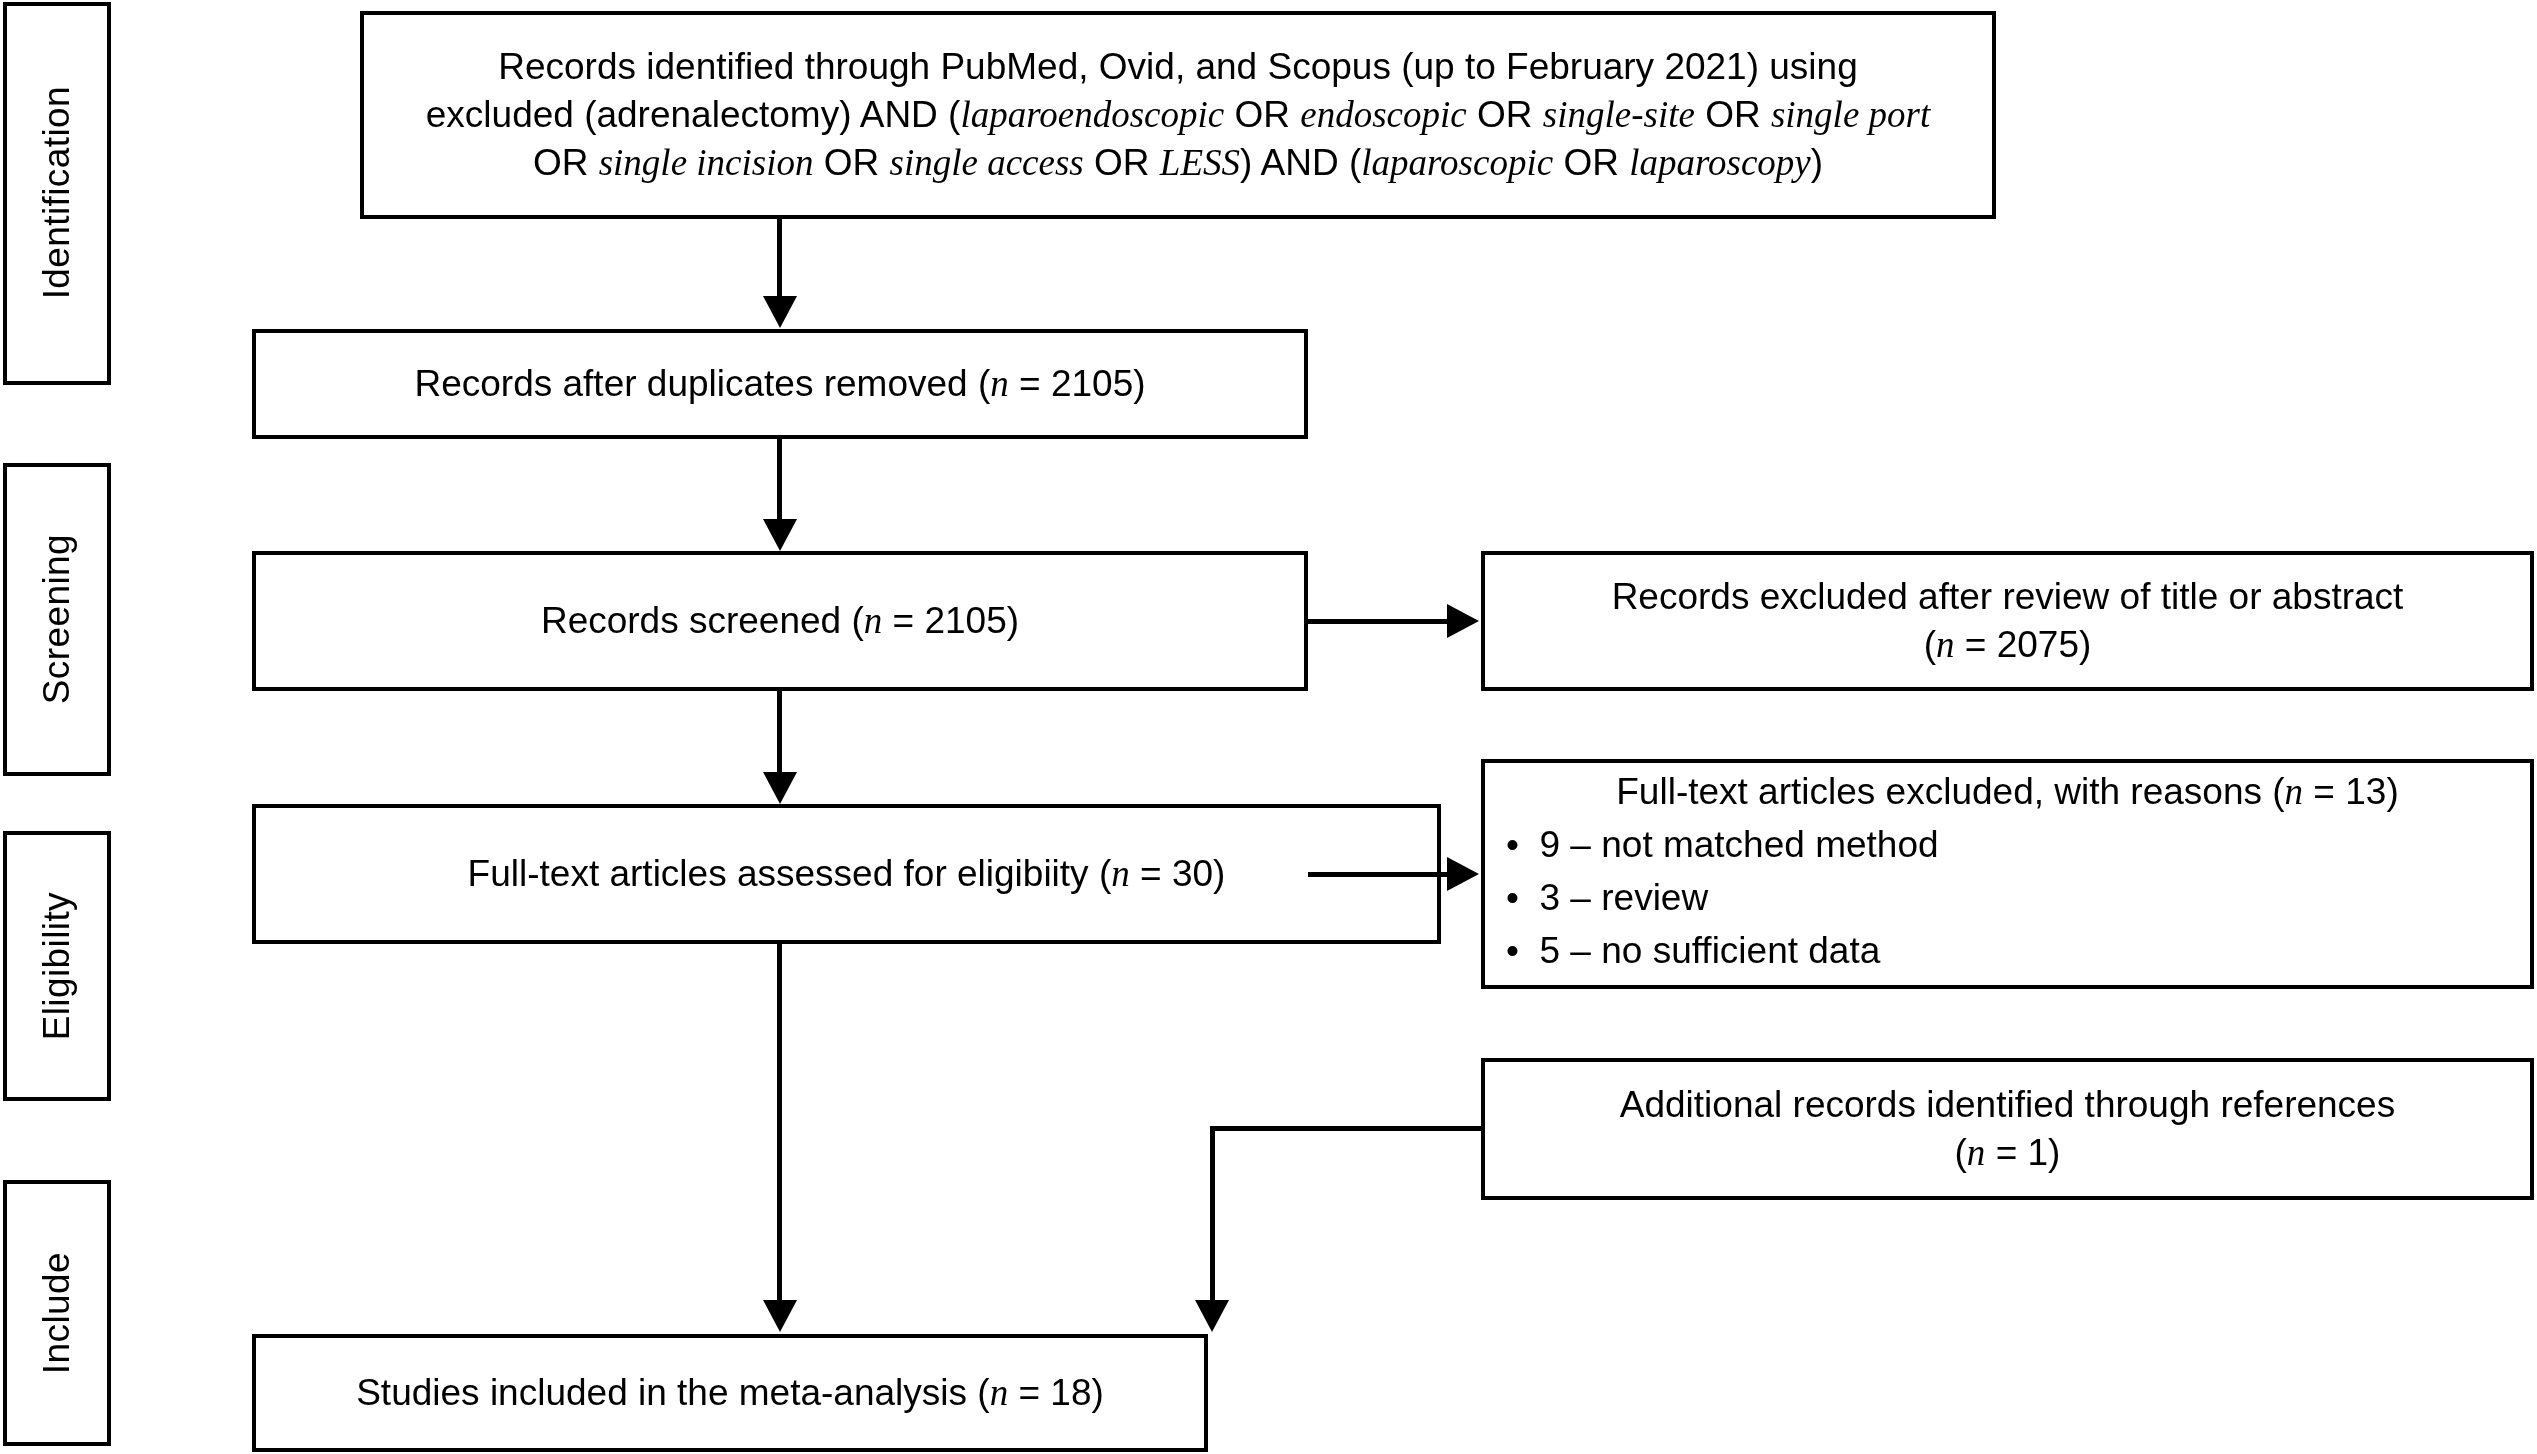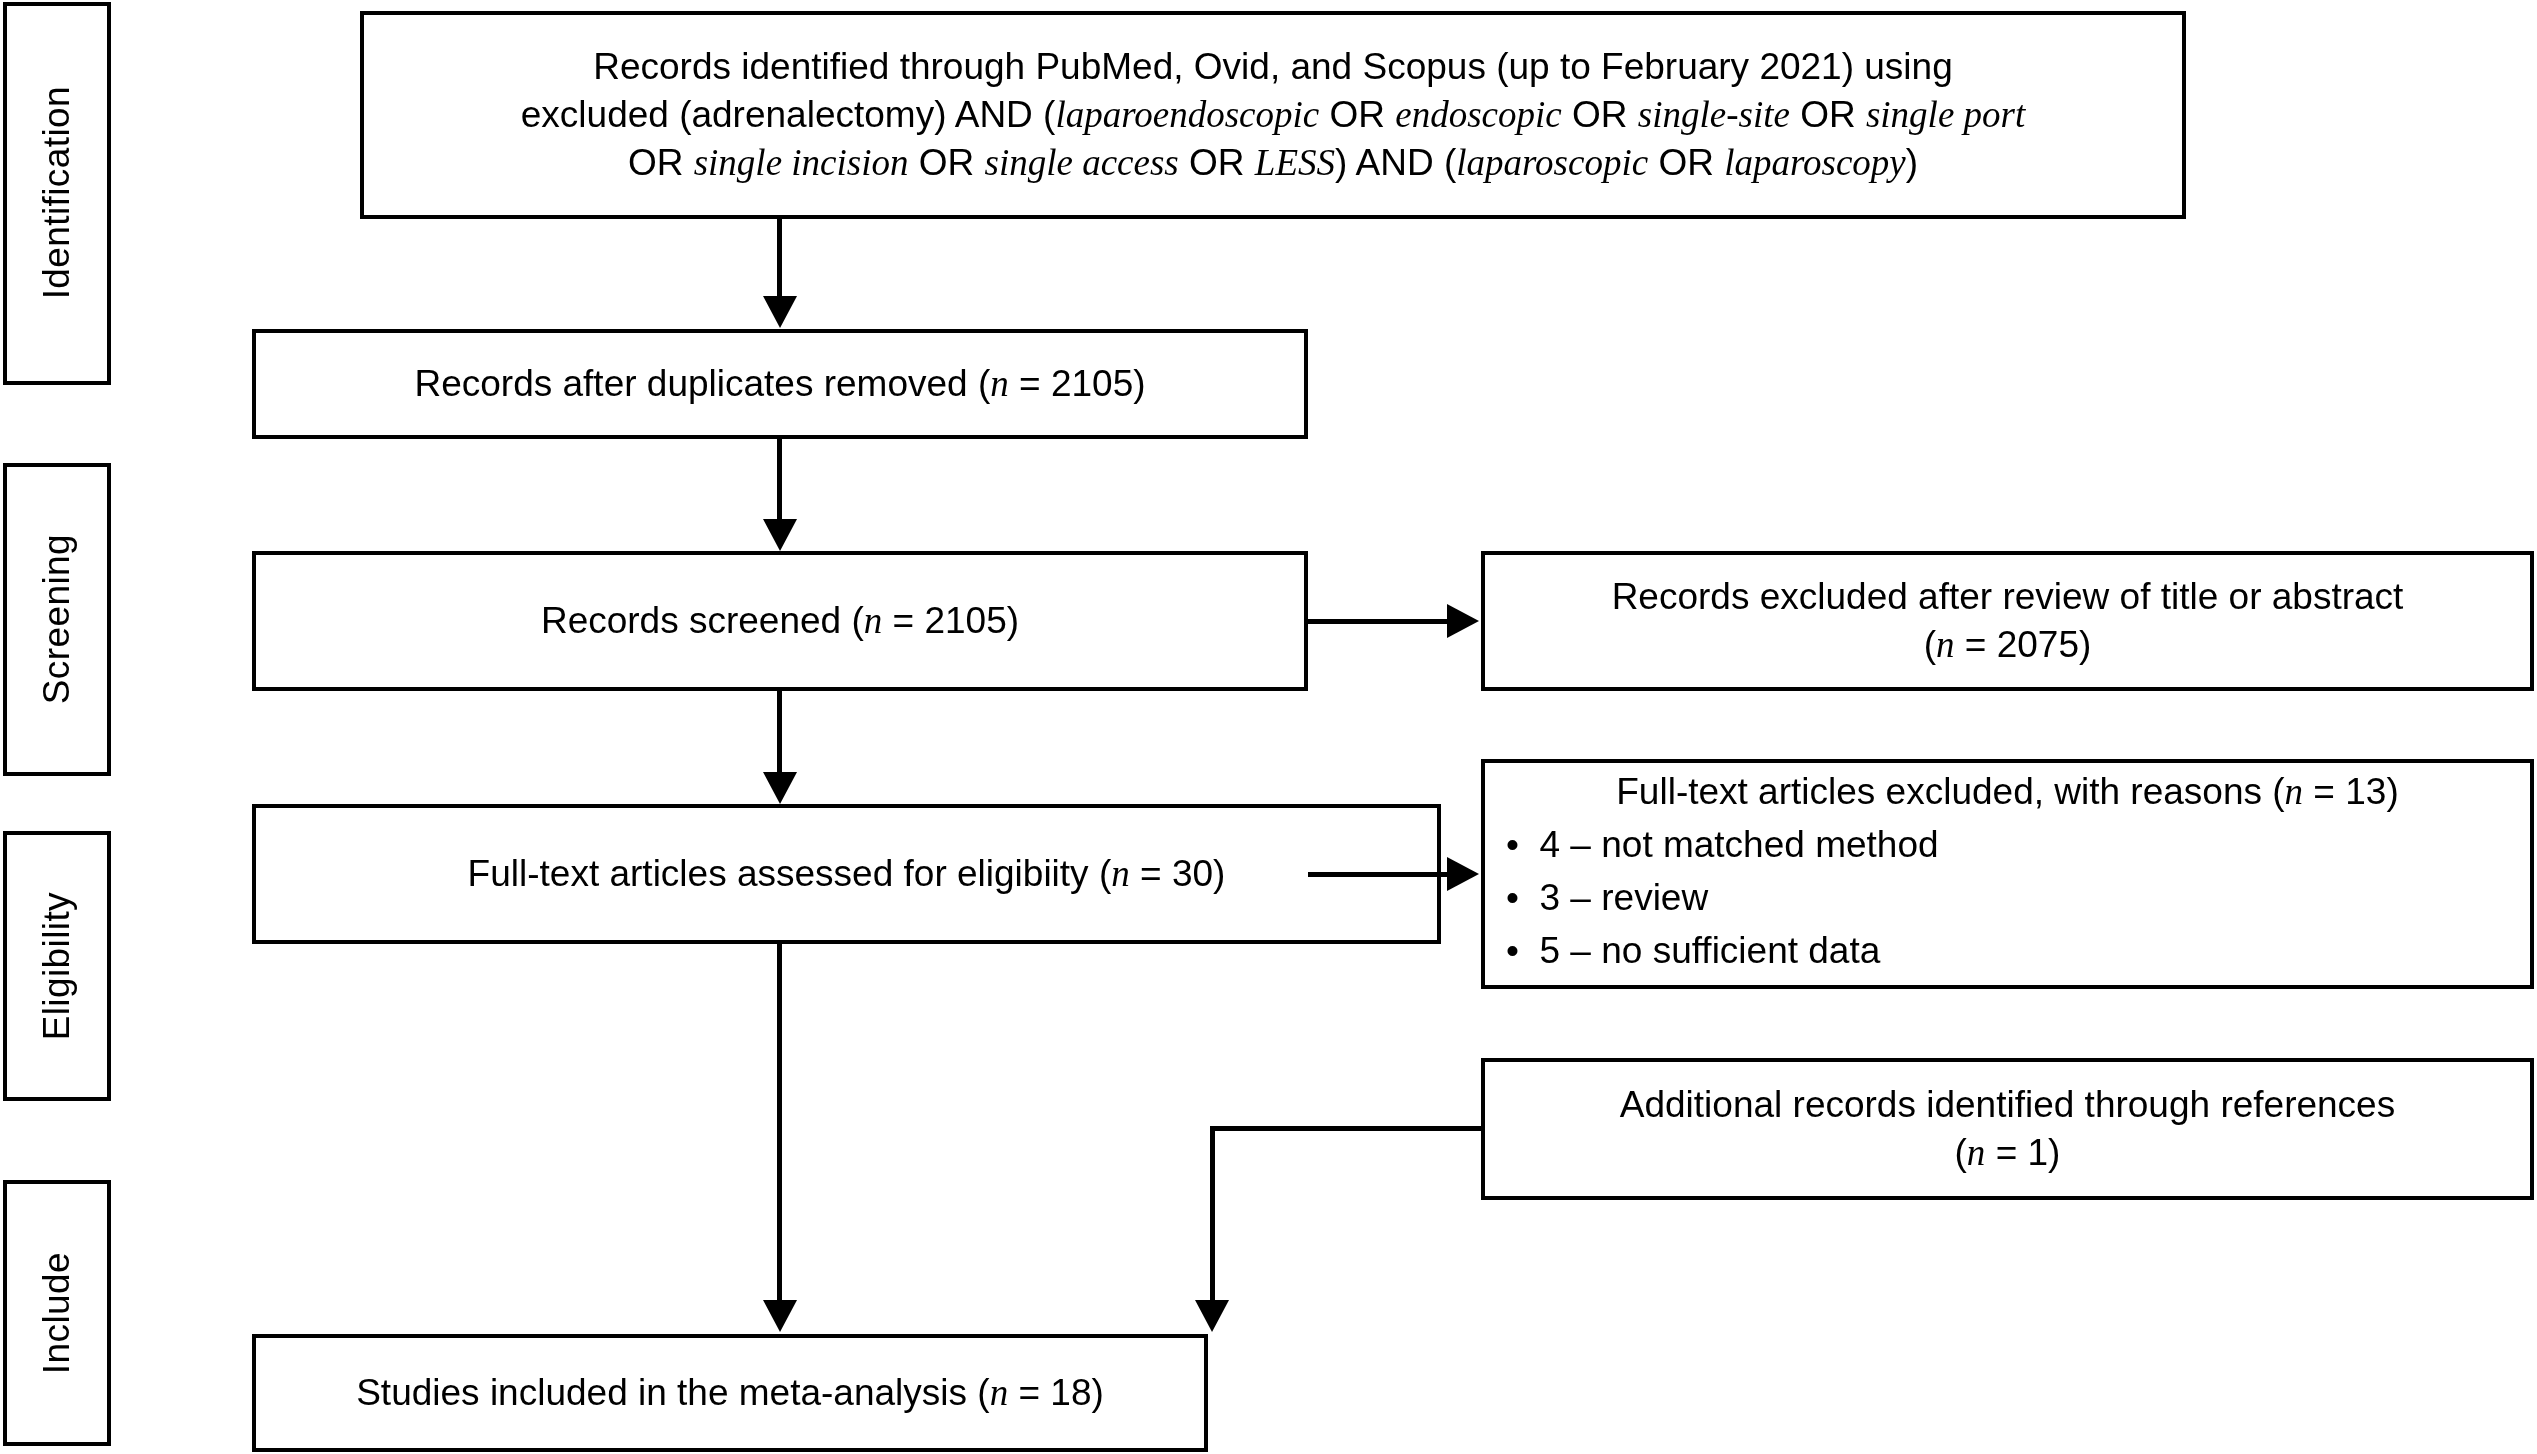--- a/index.html
+++ b/index.html
@@ -82,21 +82,21 @@
   </div>
 
   <div class="phase-box" style="left:3.2px;top:831px;width:108px;height:270px;">
     <span class="phase-label">Eligibility</span>
   </div>
 
   <div class="phase-box" style="left:3.2px;top:1180px;width:108px;height:266px;">
     <span class="phase-label">Include</span>
   </div>
 
-  <div class="node" style="left:360px;top:11.3px;width:1826px;height:208px;">
+  <div class="node" style="left:360px;top:11.3px;width:1636px;height:208px;">
     <div class="txt">
       <span>Records identified through PubMed, Ovid, and Scopus (up to February 2021) using</span><br>
       <span>excluded (adrenalectomy) AND (</span><i>laparoendoscopic</i><span> OR </span><i>endoscopic</i><span> OR </span><i>single-site</i><span> OR </span><i>single port</i><br>
       <span>OR </span><i>single incision</i><span> OR </span><i>single access</i><span> OR </span><i>LESS</i><span>) AND (</span><i>laparoscopic</i><span> OR </span><i>laparoscopy</i><span>)</span>
     </div>
   </div>
 
   <div class="vline" style="left:777px;top:219px;height:81px;"></div>
   <div class="arrow-down" style="left:763px;top:296px;"></div>
 
@@ -134,21 +134,21 @@
     </div>
   </div>
 
   <div class="hline" style="left:1308px;top:872px;width:140px;"></div>
   <div class="arrow-right" style="left:1447px;top:857px;"></div>
 
   <div class="node left-align" style="left:1481px;top:759px;width:1053px;height:230px;">
     <div class="txt">
       <span class="hdr"><span>Full-text articles excluded, with reasons (</span><i>n</i><span> = 13)</span></span>
       <ul>
-        <li>4 – not matched method</li>
+        <li>9 – not matched method</li>
         <li>3 – review</li>
         <li>5 – no sufficient data</li>
       </ul>
     </div>
   </div>
 
   <div class="node" style="left:1481px;top:1058px;width:1053px;height:142px;">
     <div class="txt">
       <span>Additional records identified through references</span><br>
       <span>(</span><i>n</i><span> = 1)</span>

